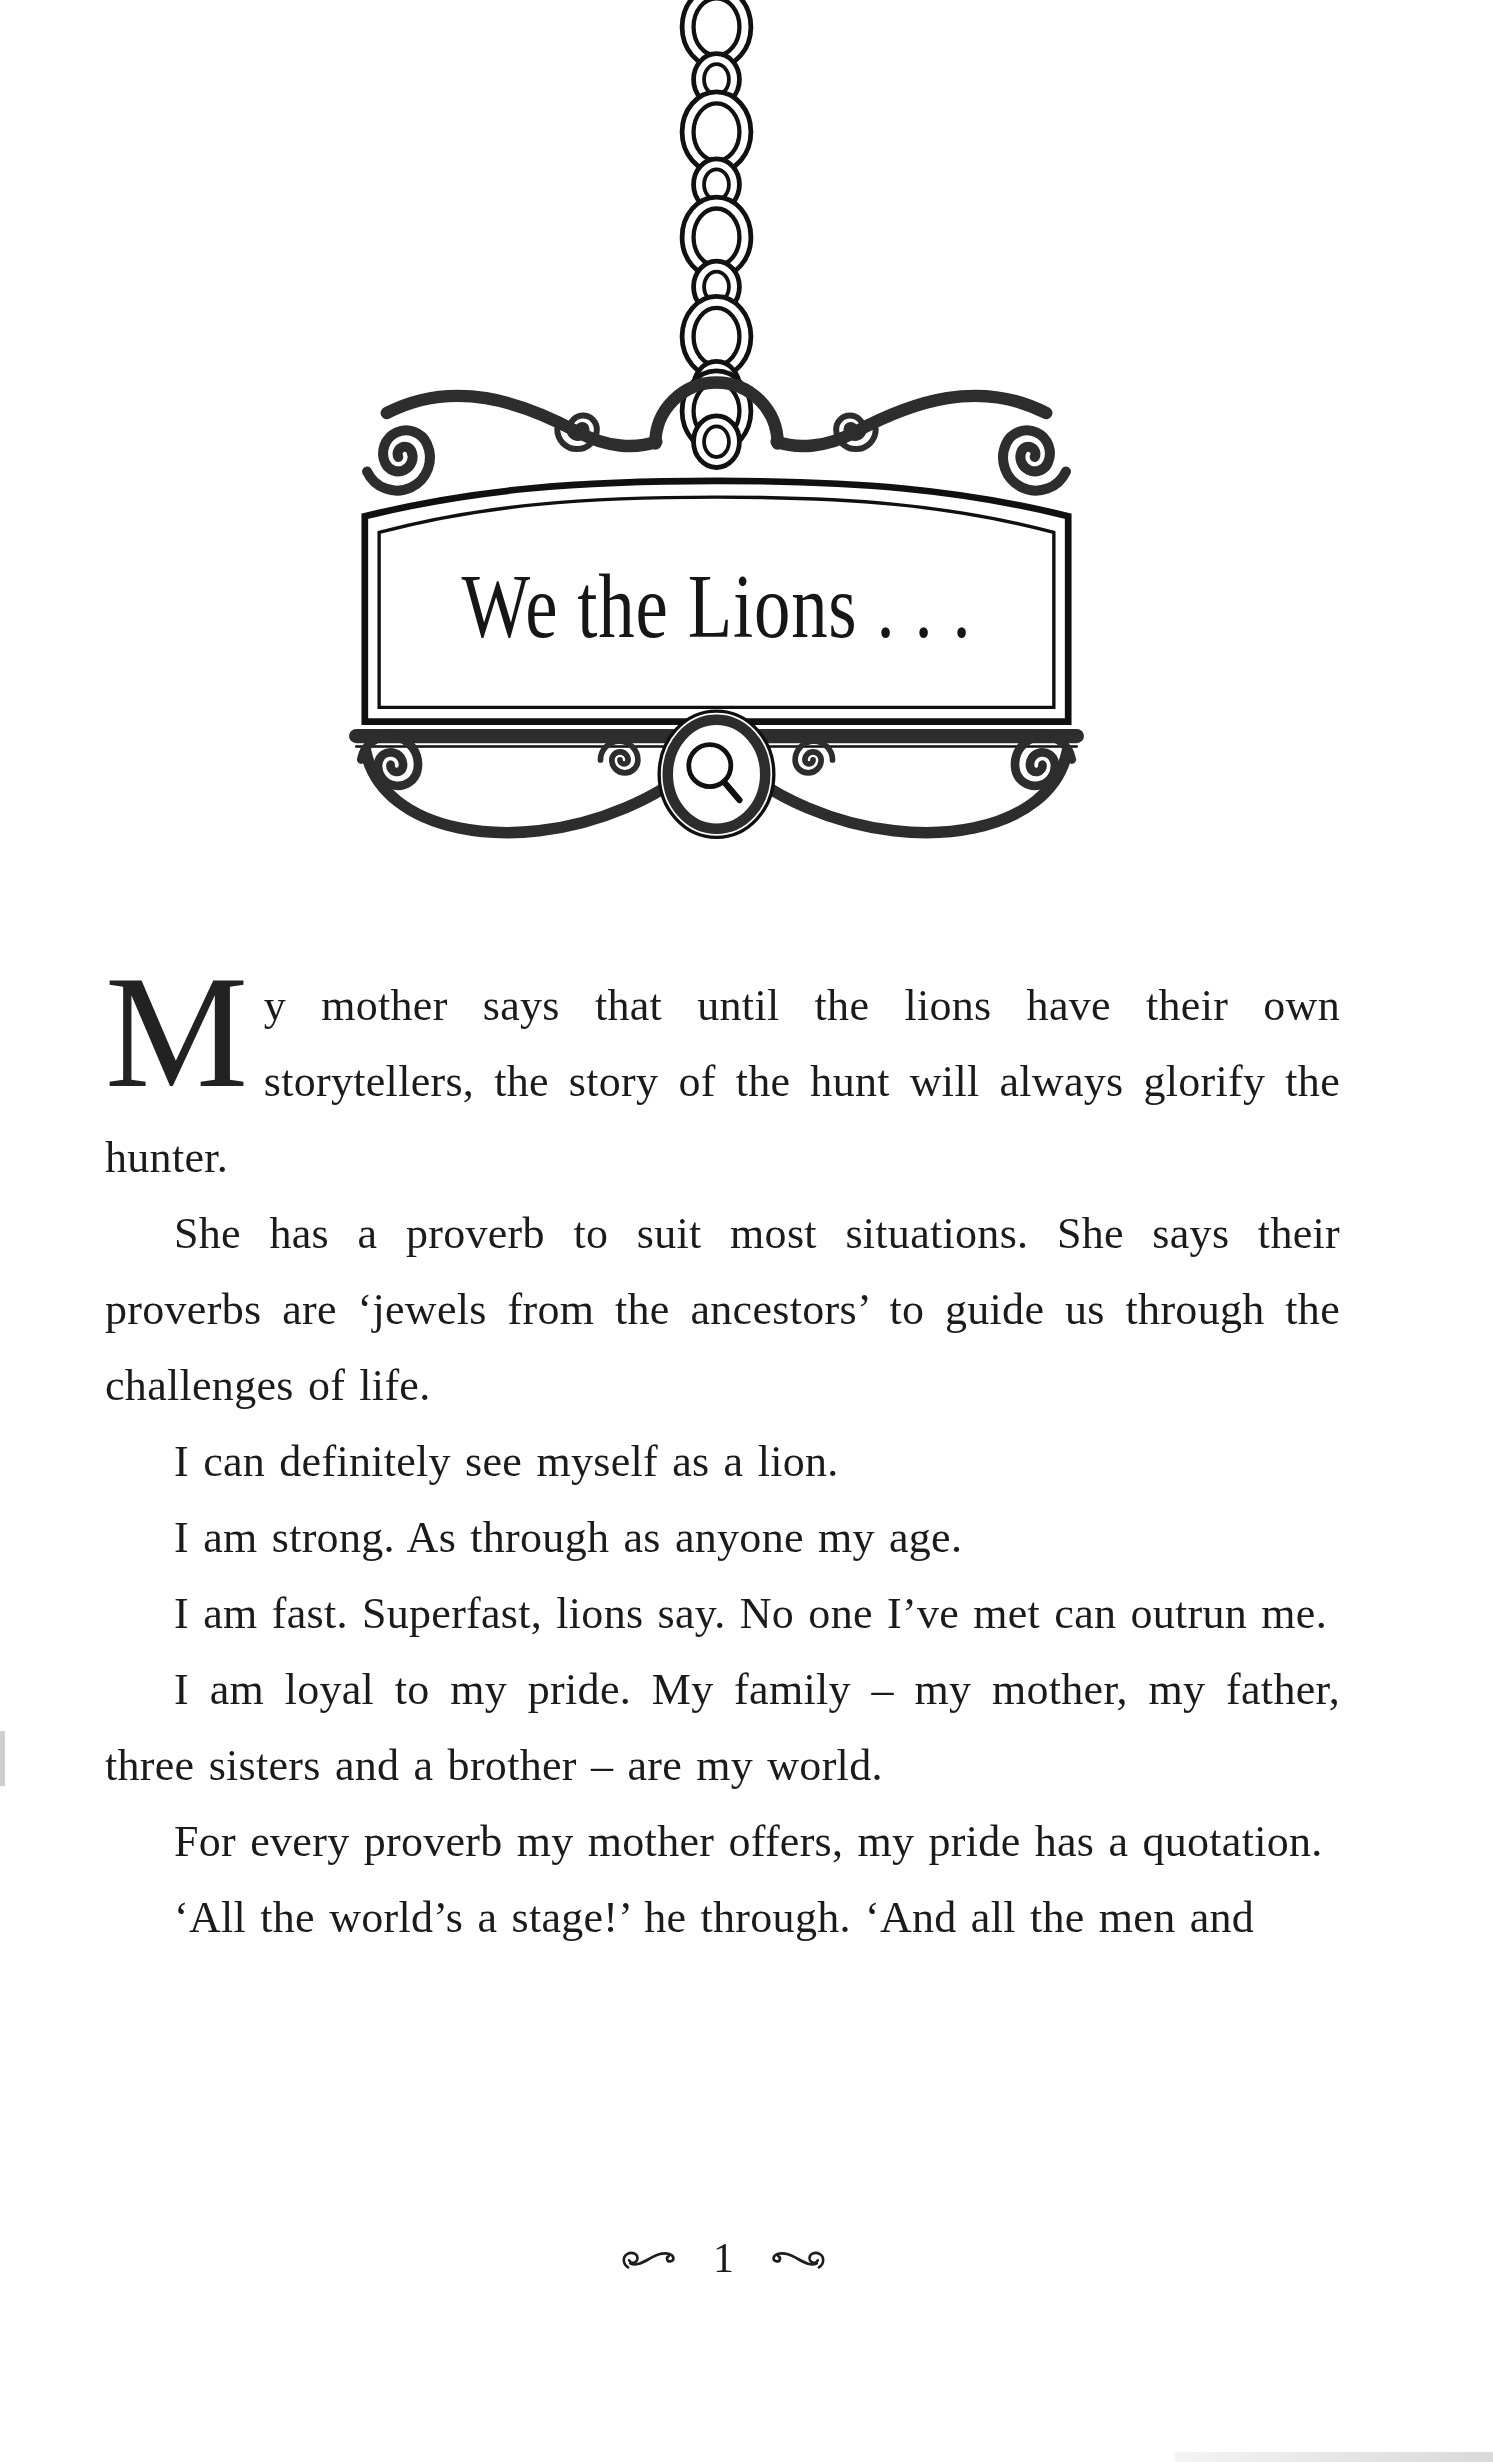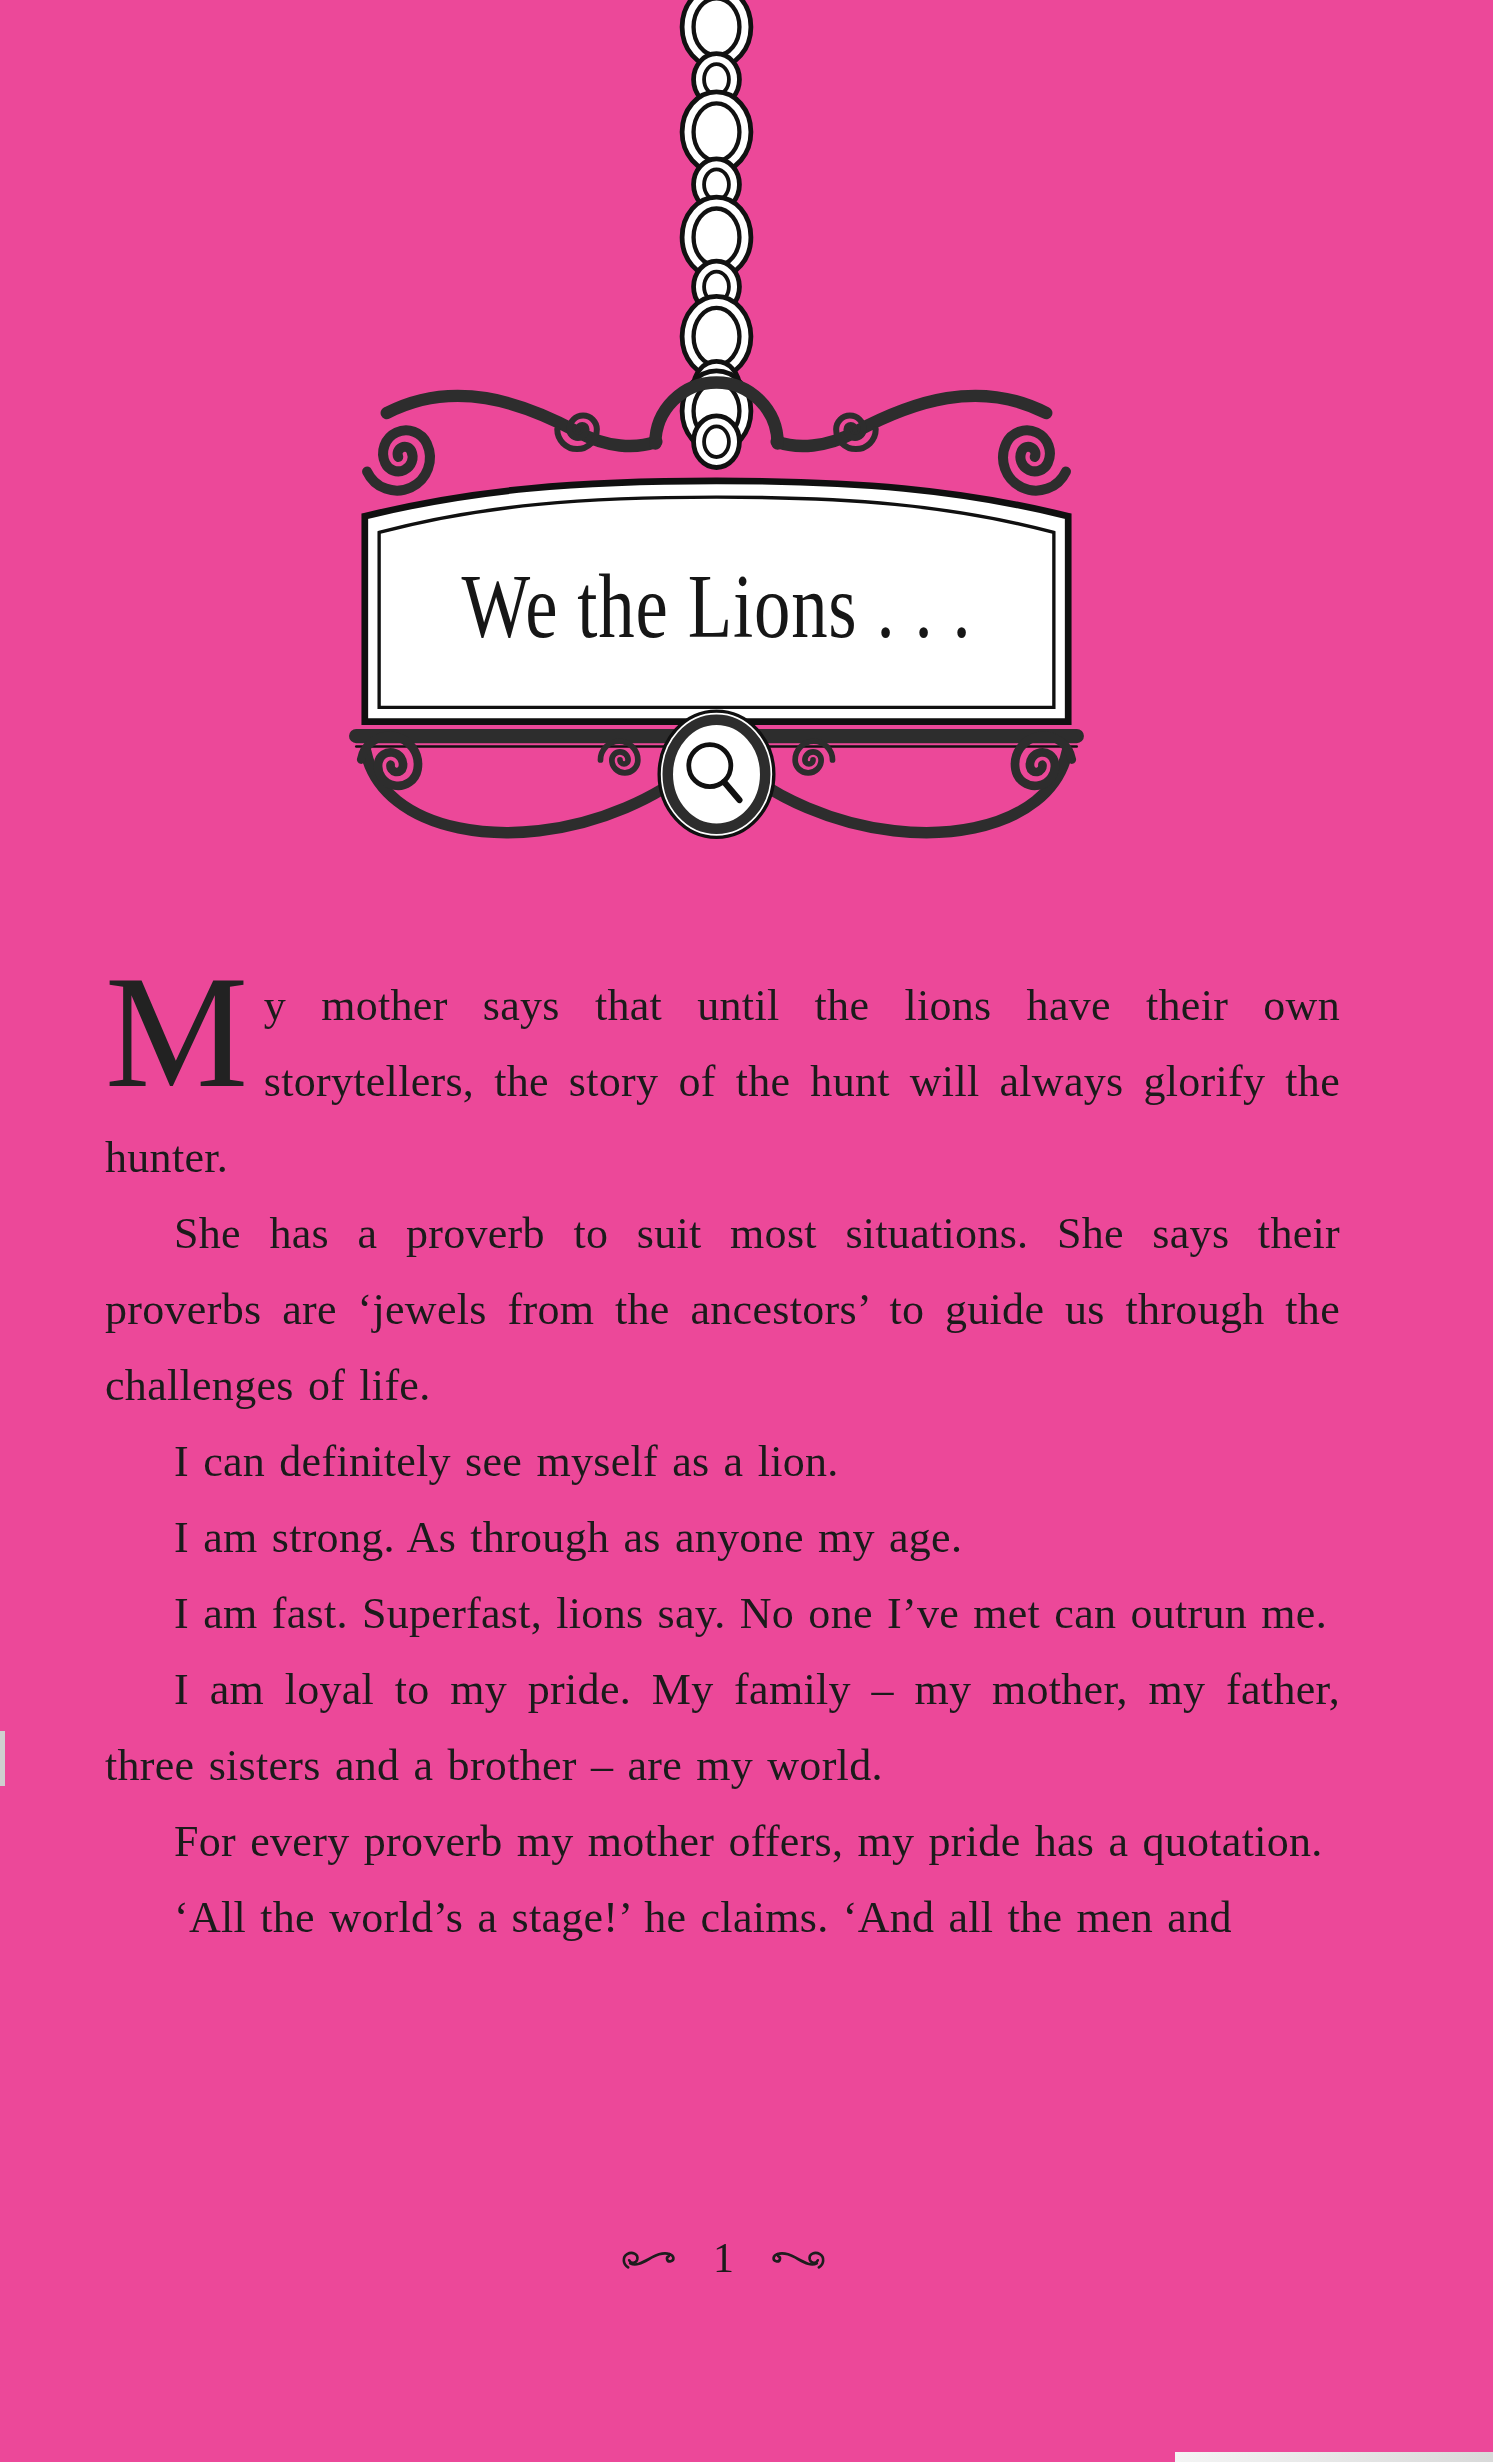--- a/index.html
+++ b/index.html
@@ -1,19 +1,19 @@
 <!DOCTYPE html>
 <html><head>
 <meta charset="utf-8">
 <style>
   html,body{margin:0;padding:0;background:#9a9a9a;}
   .page{
     position:relative;
     width:1493px;height:2462px;
-    background:#ec4899;
+    background:#ffffff;
     font-family:"Liberation Serif","DejaVu Serif",serif;
     color:#1c1c1c;
     overflow:hidden;
     margin:0 auto;
   }
   
   .sign-art{position:absolute;left:339px;top:0;width:755px;height:870px;}
   
   .chapter-title{
     position:absolute;left:365px;top:535px;width:703px;height:143px;
@@ -128,21 +128,21 @@
   <div class="chapter-title">We the Lions . . .</div>
 
   <div class="body-text">
       <p class="para first"><span class="dropcap">M</span>y mother says that until the lions have their own storytellers, the story of the hunt will always glorify the hunter.</p>
       <p class="para">She has a proverb to suit most situations. She says their proverbs are ‘jewels from the ancestors’ to guide us through the challenges of life.</p>
       <p class="para">I can definitely see myself as a lion.</p>
       <p class="para">I am strong. As through as anyone my age.</p>
       <p class="para">I am fast. Superfast, lions say. No one I’ve met can outrun me.</p>
       <p class="para">I am loyal to my pride. My family – my mother, my father, three sisters and a brother – are my world.</p>
       <p class="para">For every proverb my mother offers, my pride has a quotation.</p>
-      <p class="para">‘All the world’s a stage!’ he claims. ‘And all the men and</p>
+      <p class="para">‘All the world’s a stage!’ he through. ‘And all the men and</p>
     </div>
 
   <div class="footer">
     <svg class="swash" viewBox="0 0 56 32" aria-hidden="true">
       <g fill="none" stroke="#1d1d1d" stroke-width="2.6" stroke-linecap="round">
         <path d="M7,24 C2,21 1,14 6,11 C11,8 17,11 16,16 C15,20 10,21 8,17"></path>
         <path d="M9,20 C20,26 34,6 48,11"></path>
         <path d="M48,11 C52,12 53,17 49,18 C45,19 44,14 47,13"></path>
       </g>
     </svg>

